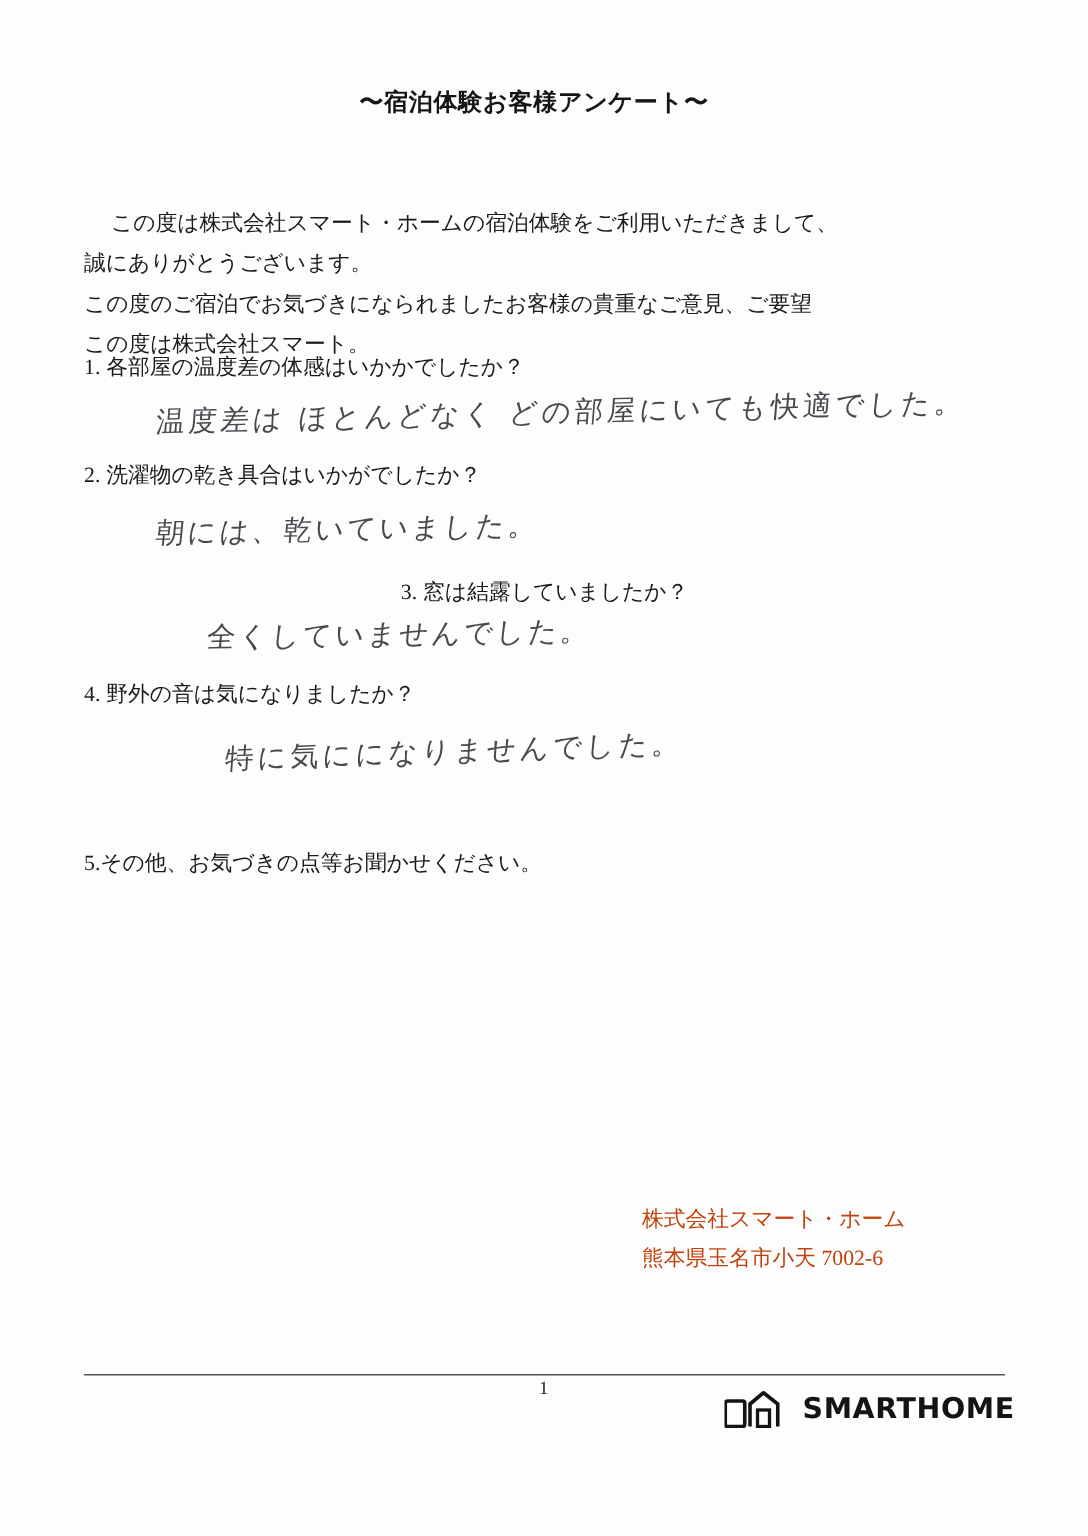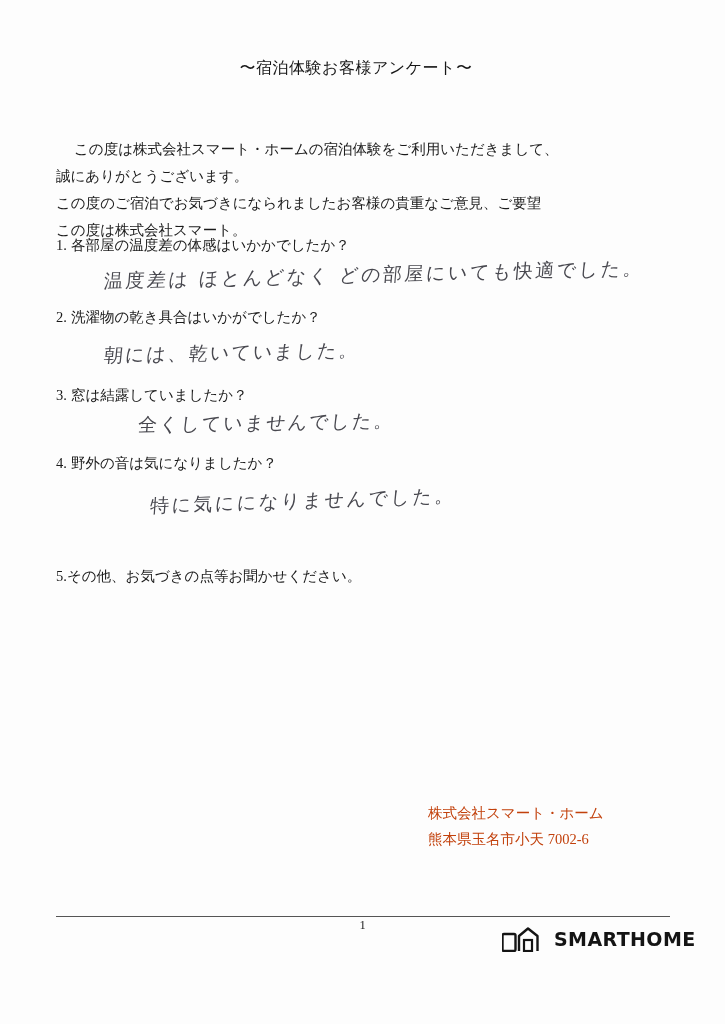--- a/index.html
+++ b/index.html
@@ -20,21 +20,21 @@
     inset: 0;
     background: #fdfdfd;
   }
   .doc-title {
     position: absolute;
     top: 58px;
     left: 0;
     width: 712px;
     text-align: center;
     font-size: 16px;
-    font-weight: normal;
+    font-weight: bold;
     letter-spacing: 0.5px;
     color: #161616;
   }
   .intro {
     position: absolute;
     top: 112px;
     left: 56px;
     width: 614px;
     font-size: 14.5px;
     line-height: 27px;
@@ -55,21 +55,21 @@
     color: #1a1a1a;
     white-space: nowrap;
   }
   .answer {
     font-family: "DejaVu Sans", sans-serif;
     color: #2b2b33;
     opacity: 0.86;
   }
   .q1 { top: 234px; }
   .q2 { top: 306px; font-family: Liberation Serif, serif; }
-  .q3 { top: 384px; }
+  .q3 { top: 384px; text-align: center; }
   .q4 { top: 452px; }
   .q5 { top: 525px; margin-top: 40px; }
 
   .a1 {
     position: absolute;
     top: 262px;
     left: 104px;
     font-size: 19px;
     letter-spacing: 2.5px;
     transform: rotate(-1.4deg) skewX(-6deg);
@@ -128,21 +128,20 @@
     font-size: 12.5px;
     color: #222;
   }
   .brand {
     position: absolute;
     top: 926px;
     left: 483px;
     display: flex;
     align-items: center;
     gap: 12px;
-    margin-left: 19px;
   }
   .brand-mark {
     width: 40px;
     height: 26px;
     position: relative;
   }
   .brand-text {
     font-family: "DejaVu Sans", sans-serif;
     font-size: 19px;
     font-weight: bold;

